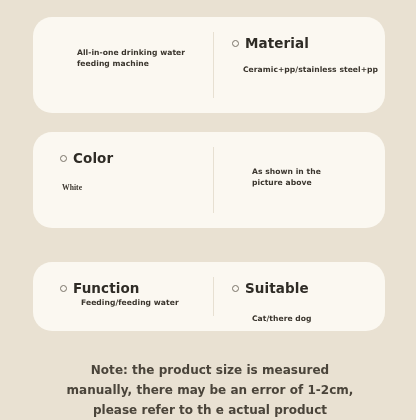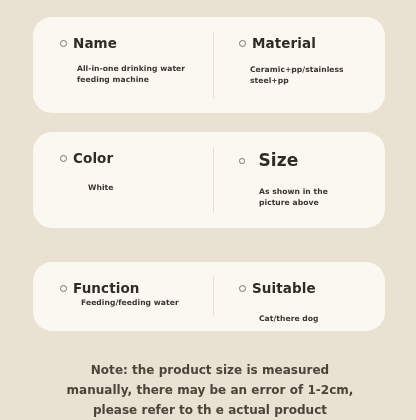--- a/index.html
+++ b/index.html
@@ -45,21 +45,21 @@
     justify-content: flex-start;
   }
 
   .col-left {
     width: 180px;
     padding-left: 27px;
     padding-top: 19px;
   }
   .col-right {
     width: 172px;
-    padding-left: 26px;
+    padding-left: 19px;
     padding-top: 19px;
   }
 
   .divider {
     position: absolute;
     top: 15px;
     bottom: 15px;
     left: 0;
     width: 1px;
     background: #e7e0d2;
@@ -103,21 +103,21 @@
   .value {
     font-size: 7.6px;
     font-weight: bold;
     color: #3a352d;
     line-height: 1.5;
     letter-spacing: 0.05px;
   }
 
   .v-indent-a { margin-top: 11px; margin-left: 17px; }
   .v-indent-b { margin-top: 12px; margin-left: 11px; }
-  .v-indent-c { margin-top: 15px; margin-left: 28px; }
+  .v-indent-c { margin-top: 15px; margin-left: 2px; font-family: Liberation Serif, serif; }
   .v-indent-d { margin-top: 15px; margin-left: 20px; }
   .v-indent-e { margin-left: 21px; }
   .v-indent-f { margin-top: 16px; margin-left: 20px; }
 
   .narrow-wrap { max-width: 120px; }
   .narrow-wrap-2 { max-width: 108px; }
 
   .footnote {
     position: absolute;
     left: 60px;
@@ -132,24 +132,20 @@
   }
 </style>
 </head>
 <body>
 
 <div class="sheet">
 
   <div class="card" id="card-1">
 
     <div class="col col-left">
-      <div class="head">
-        <span class="bullet bullet-std"></span>
-        <span class="head-label size-std">Name</span>
-      </div>
       <div class="value v-indent-a narrow-wrap">All-in-one drinking water feeding machine</div>
     </div>
 
     <div class="col col-right">
       <div class="divider"></div>
       <div class="head">
         <span class="bullet bullet-std"></span>
         <span class="head-label size-std narrow-wrap-2" style="max-width:52px;">Material</span>
       </div>
       <div class="value v-indent-b">Ceramic+pp/stainless steel+pp</div>
@@ -162,24 +158,20 @@
     <div class="col col-left">
       <div class="head">
         <span class="bullet bullet-std"></span>
         <span class="head-label size-std">Color</span>
       </div>
       <div class="value v-indent-c">White</div>
     </div>
 
     <div class="col col-right">
       <div class="divider"></div>
-      <div class="head">
-        <span class="bullet bullet-small"></span>
-        <span class="head-label size-big">Size</span>
-      </div>
       <div class="value v-indent-d narrow-wrap" style="max-width:92px;">As shown in the picture above</div>
     </div>
 
   </div>
 
   <div class="card" id="card-3">
 
     <div class="col col-left">
       <div class="head">
         <span class="bullet bullet-std"></span>

